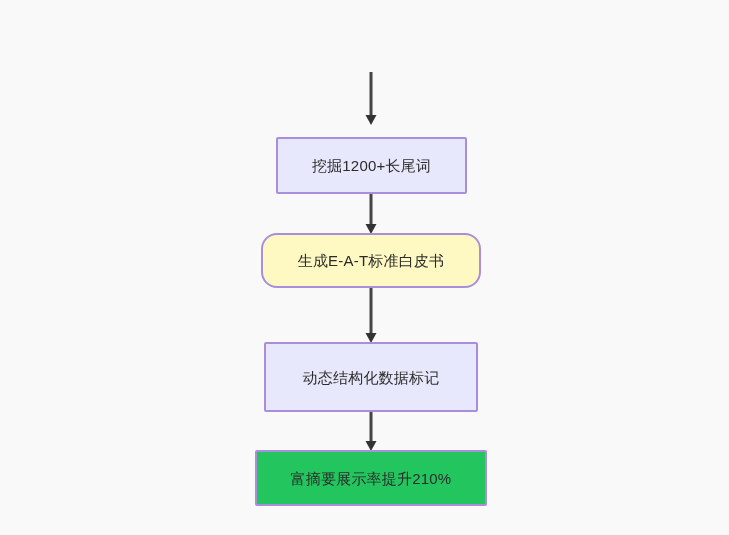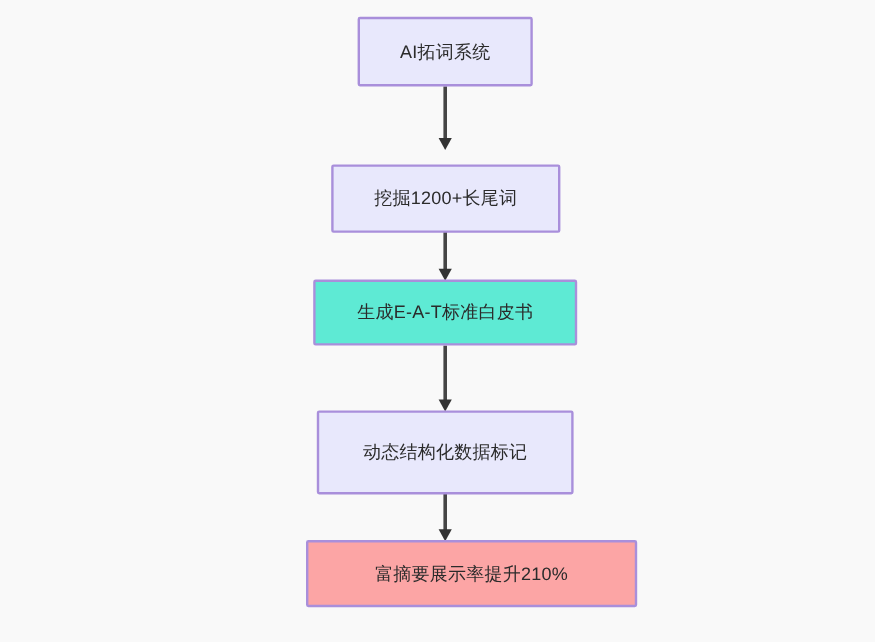--- a/index.html
+++ b/index.html
@@ -73,33 +73,30 @@
   <svg class="edge" width="729" height="535" style="left:0;top:0;">
     <line class="edge-line" x1="371" y1="288" x2="371" y2="336" stroke="#454545"></line>
     <polygon class="edge-head" points="365.5,333 376.5,333 371,343" fill="#333333"></polygon>
   </svg>
 
   <svg class="edge" width="729" height="535" style="left:0;top:0;">
     <line class="edge-line" x1="371" y1="396" x2="371" y2="444" stroke="#454545"></line>
     <polygon class="edge-head" points="365.5,441 376.5,441 371,451" fill="#333333"></polygon>
   </svg>
 
-  <div class="node" style="left: 298px; top: 14px; width: 146px; height: 58px; background: rgb(232, 232, 252); border-color: rgb(169, 143, 219); color: rgb(43, 43, 43);">
-    <span class="node-label">AI拓词系统</span>
-  </div>
 
   <div class="node" style="left: 276px; top: 124px; width: 191px; height: 57px; background: rgb(232, 232, 252); border-color: rgb(169, 143, 219); color: rgb(43, 43, 43); margin-top: 13px;">
     <span class="node-label">挖掘1200+长尾词</span>
   </div>
 
-  <div class="node" style="left: 261px; top: 233px; width: 220px; height: 55px; background: #5eead4; border-color: rgb(169, 143, 219); color: rgb(43, 43, 43);">
+  <div class="node" style="left: 261px; top: 233px; width: 220px; height: 55px; background: #fef9c3; border-color: rgb(169, 143, 219); color: rgb(43, 43, 43); border-radius: 16px;">
     <span class="node-label">生成E-A-T标准白皮书</span>
   </div>
 
   <div class="node" style="left: 264px; top: 342px; width: 214px; height: 70px; background: rgb(232, 232, 252); border-color: rgb(169, 143, 219); color: rgb(43, 43, 43);">
     <span class="node-label">动态结构化数据标记</span>
   </div>
 
-  <div class="node" style="left: 255px; top: 450px; width: 276px; height: 56px; background: #fca5a5; border-color: rgb(169, 143, 219); color: rgb(43, 43, 43);">
+  <div class="node" style="left: 255px; top: 450px; width: 232px; height: 56px; background: #22c55e; border-color: rgb(169, 143, 219); color: rgb(43, 43, 43);">
     <span class="node-label">富摘要展示率提升210%</span>
   </div>
 
 </div>
 
 </body></html>

